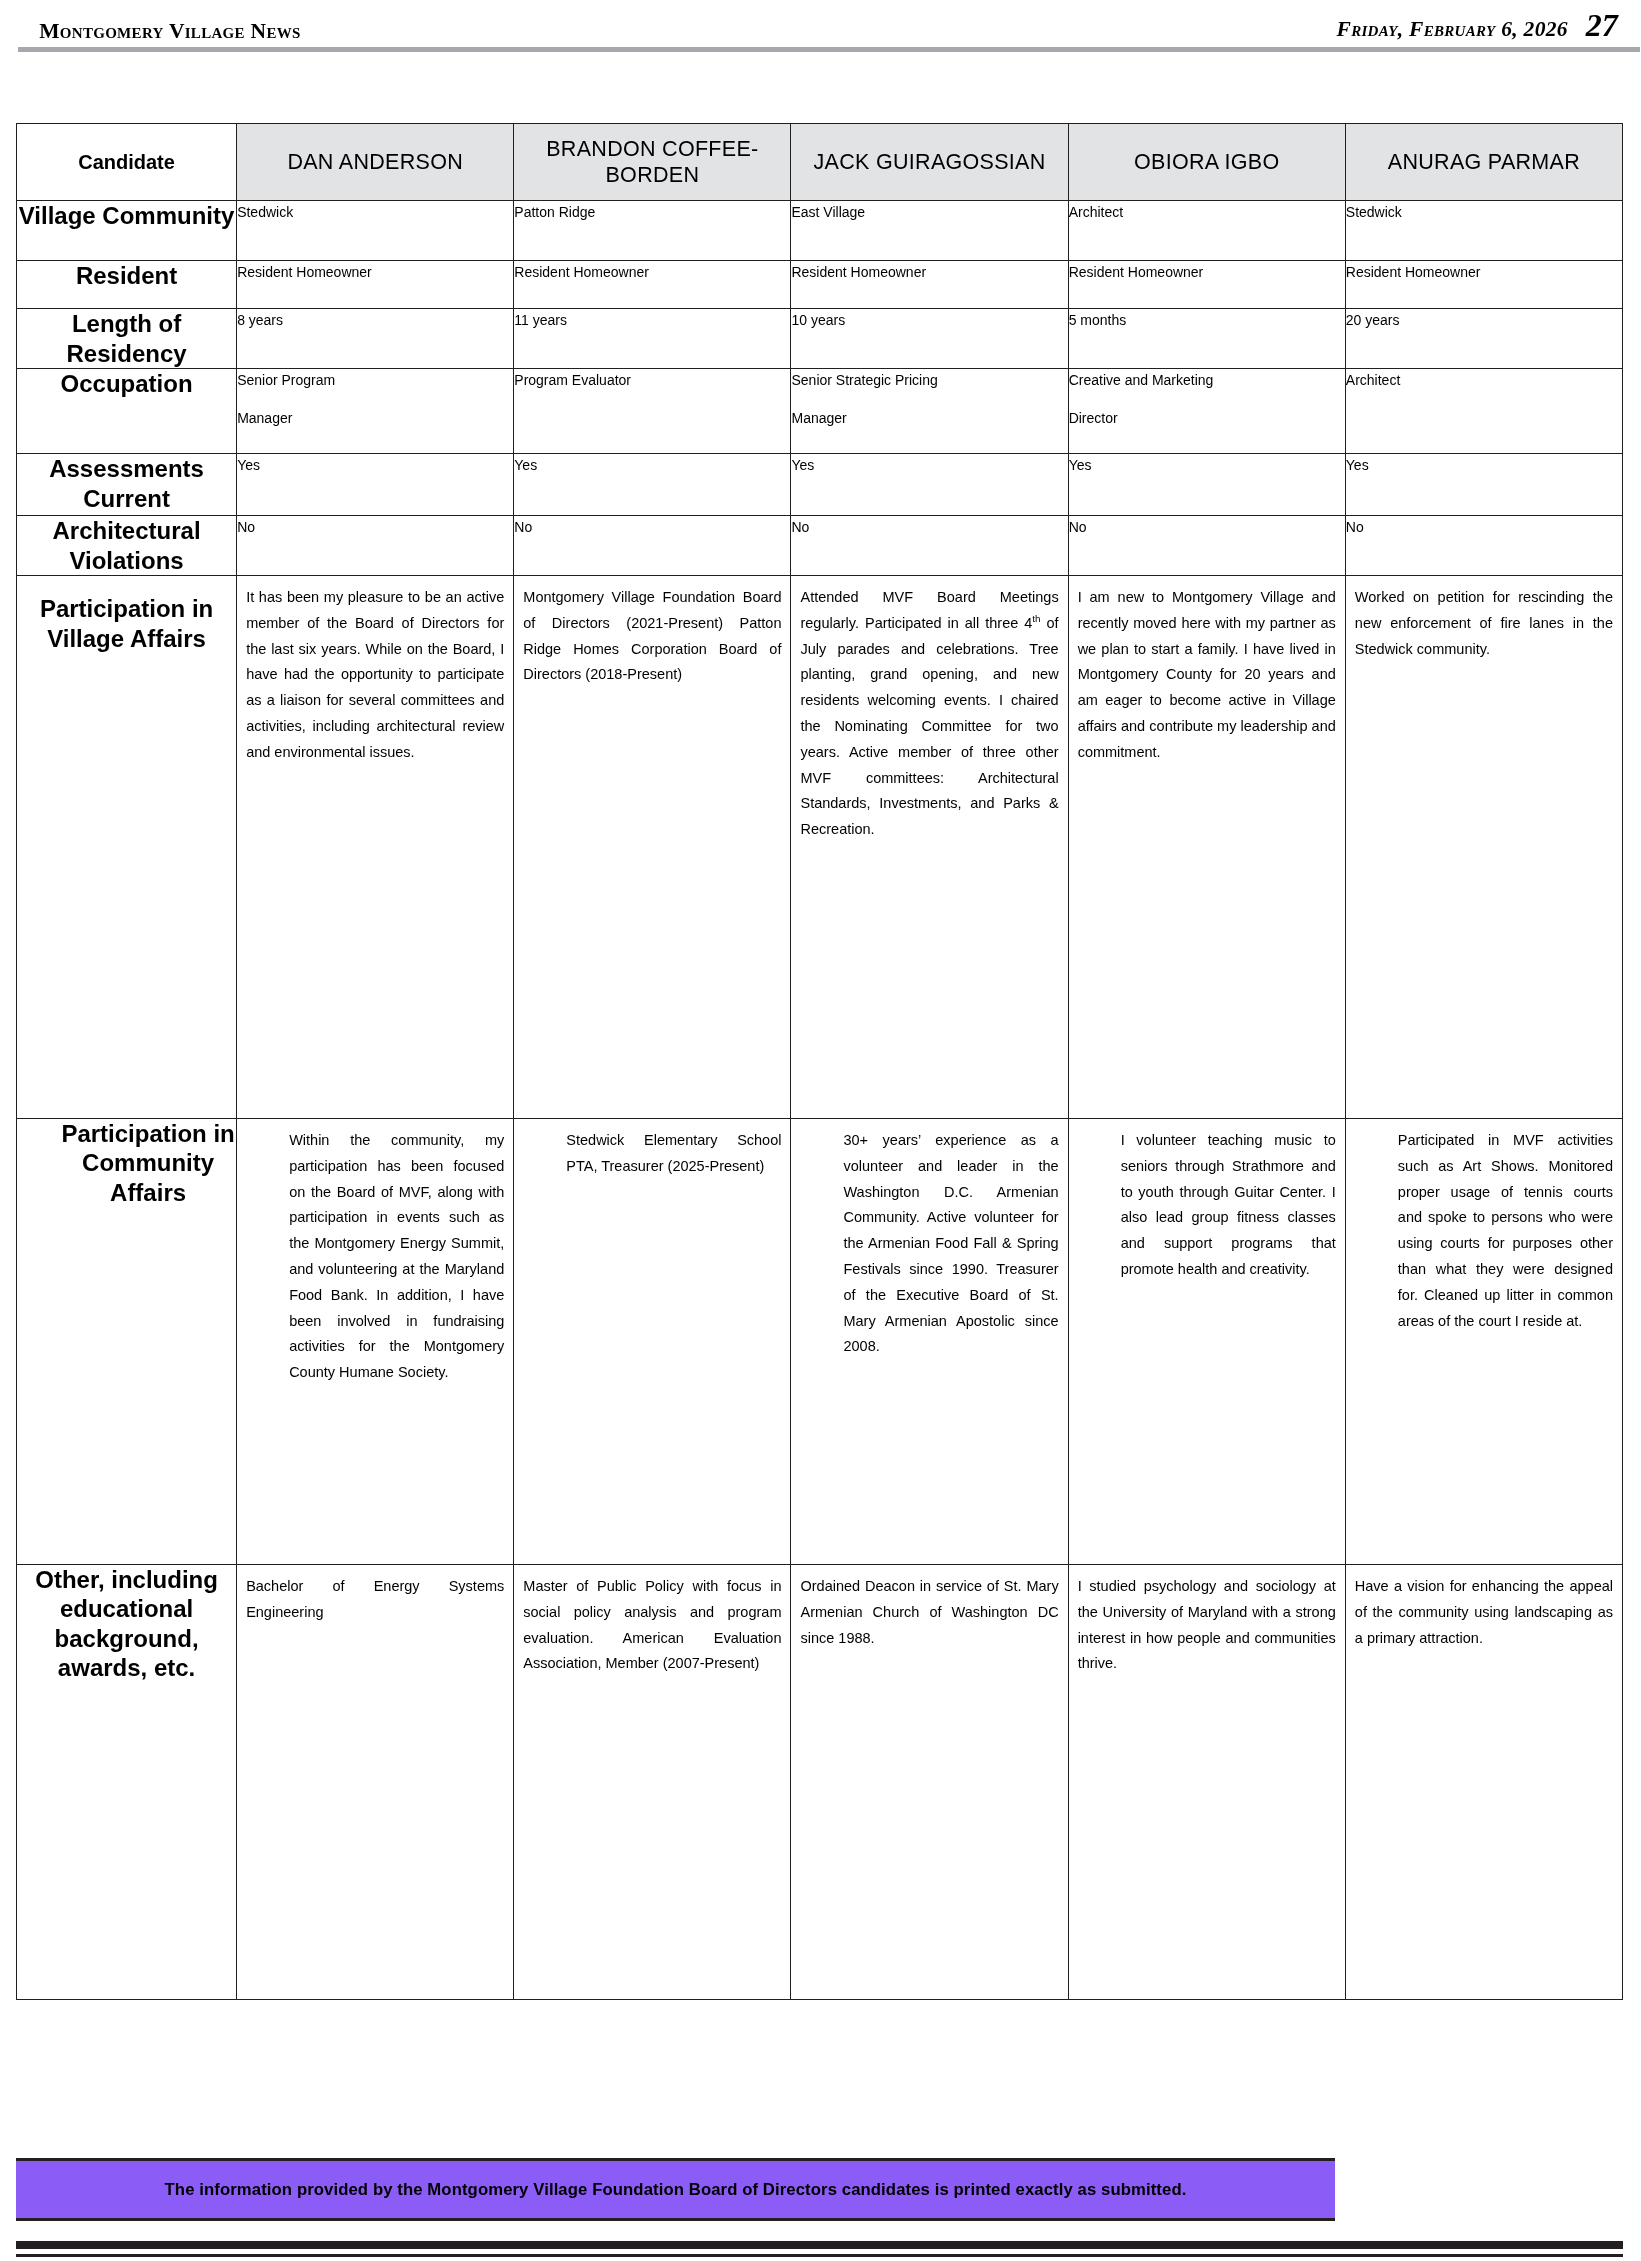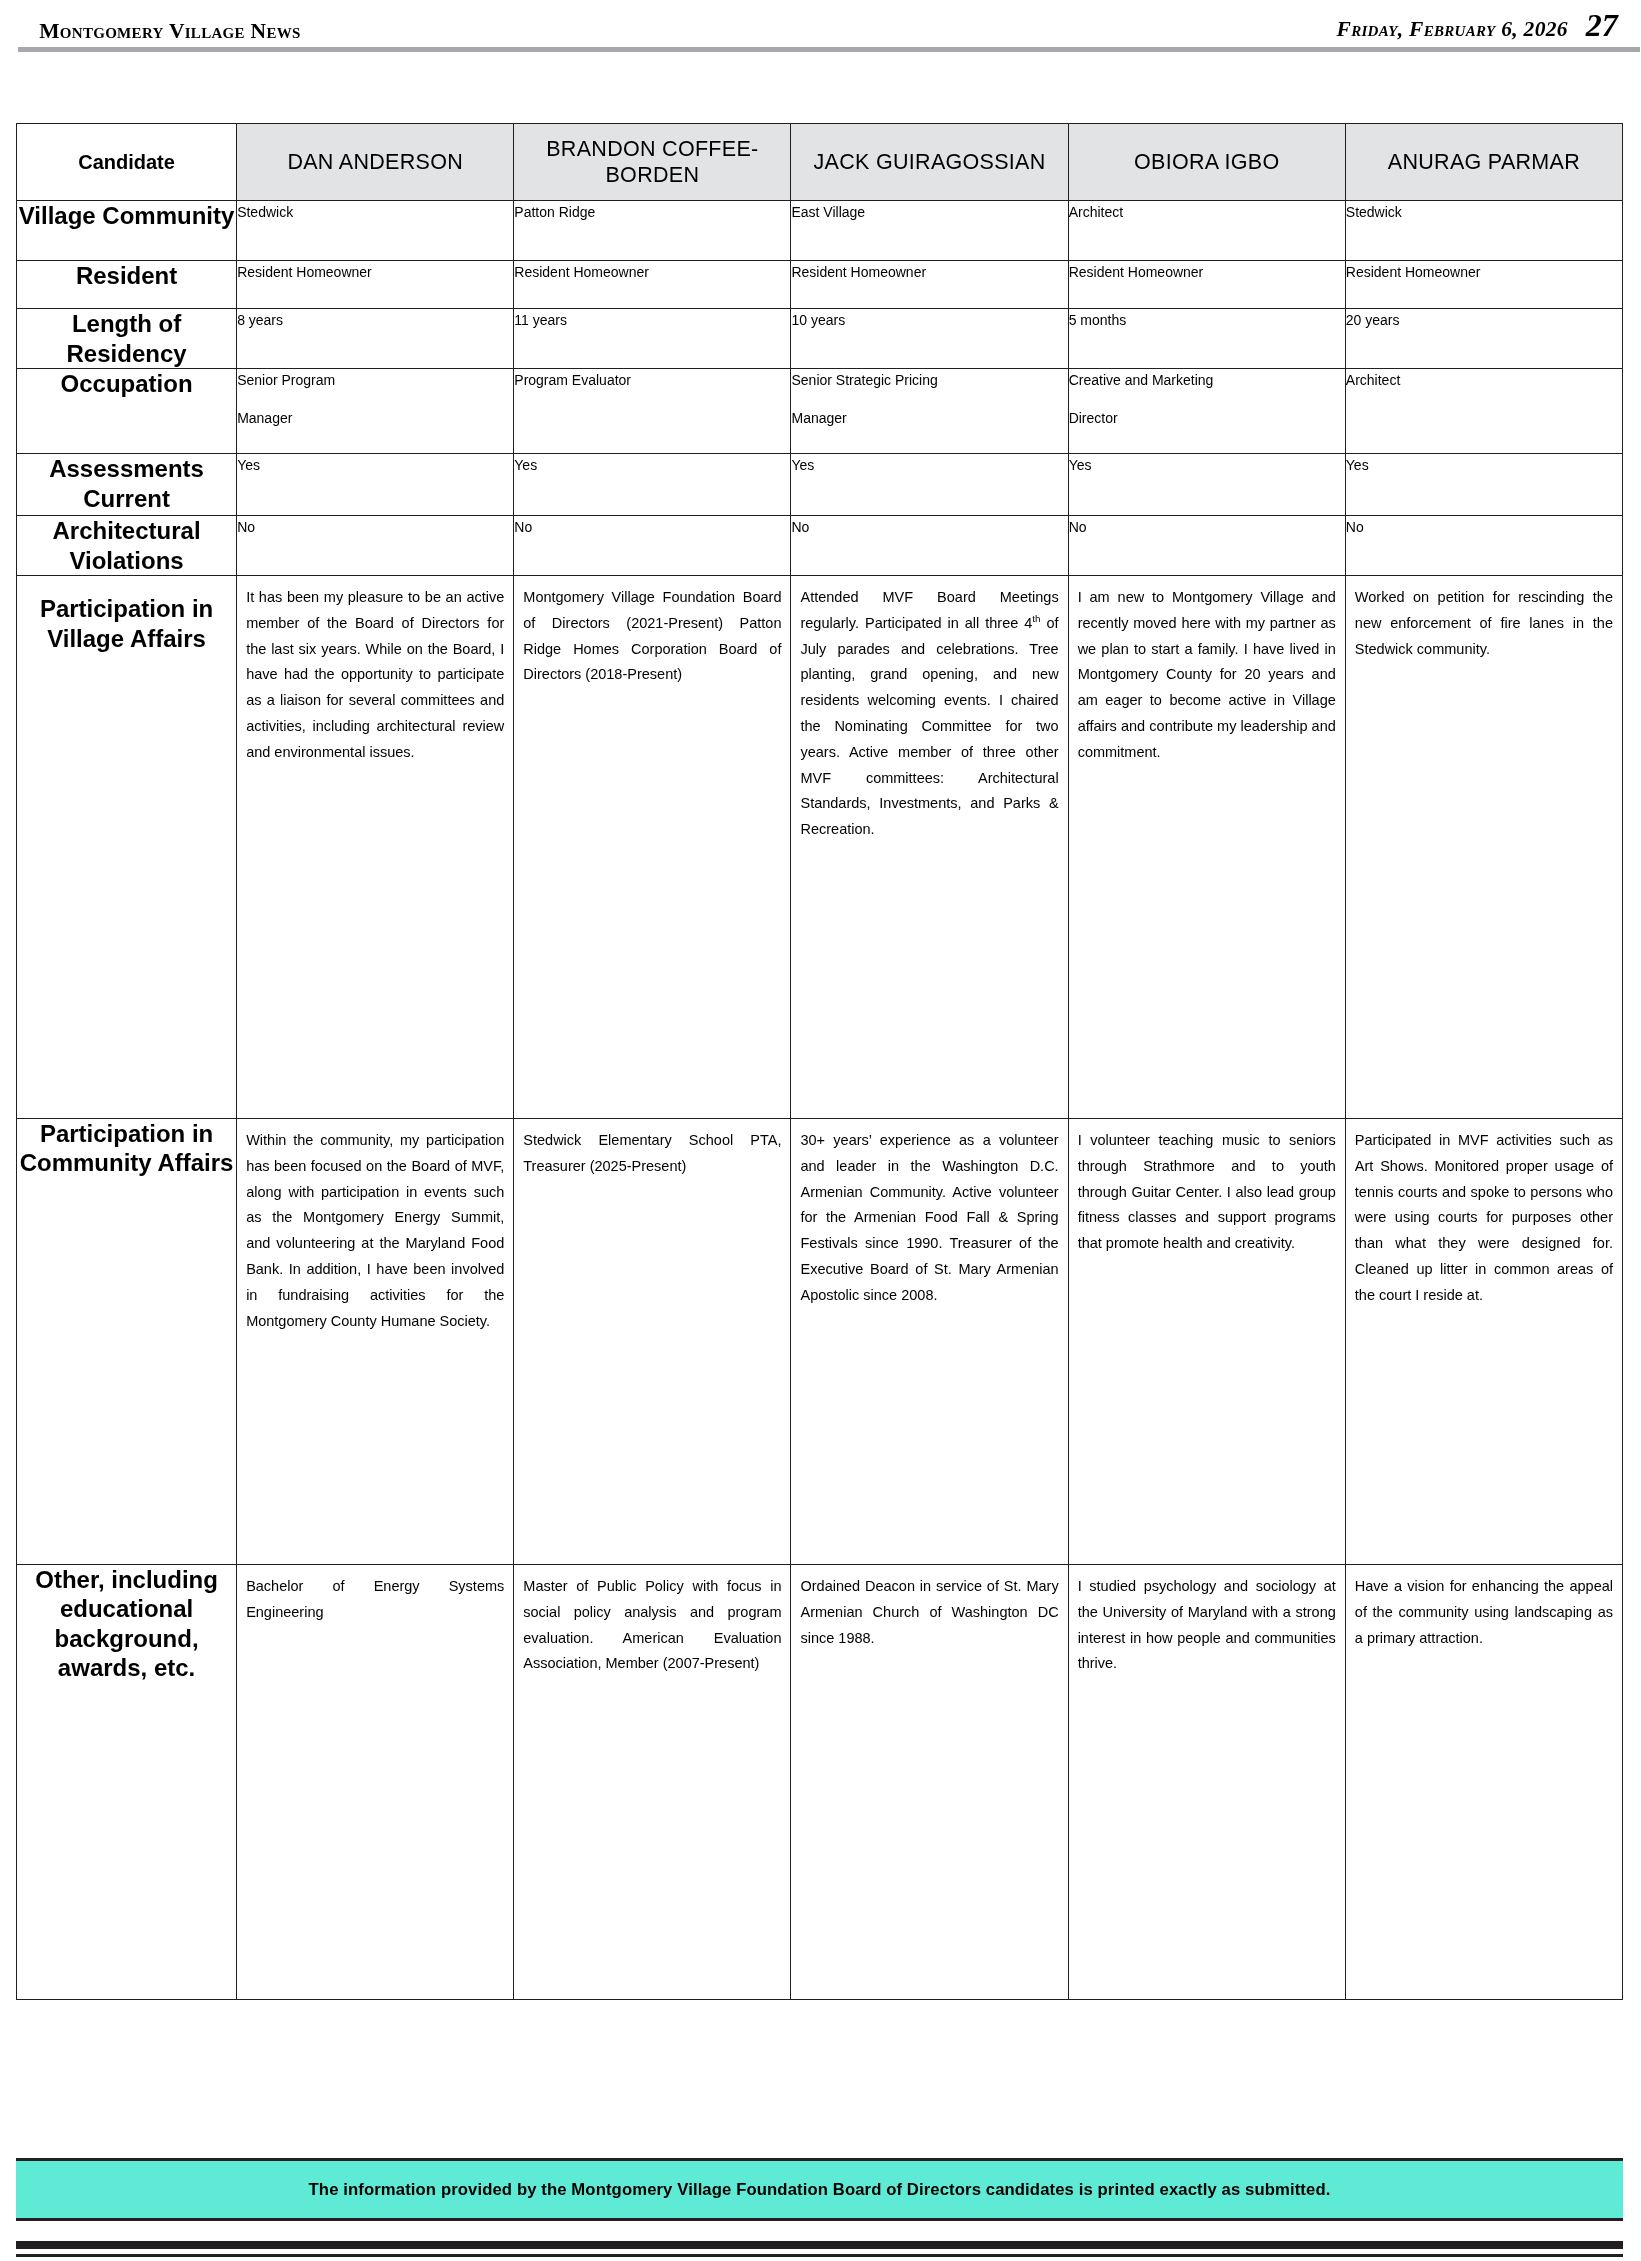--- a/index.html
+++ b/index.html
@@ -151,33 +151,33 @@
   td.narrative p { margin: 9px; }
 
   
   tr.r-community td { height: 60px; }
   tr.r-resident  td { height: 48px; }
   tr.r-length    td { height: 60px; }
   tr.r-occupation td { height: 85px; }
   tr.r-assess    td { height: 62px; }
   tr.r-arch      td { height: 59px; }
   tr.r-village   td { height: 543px; }
-  tr.r-commaff   td { height: 446px; }
+  tr.r-commaff   td { height: 446px; padding-left: 43px; }
   tr.r-other     td { height: 435px; }
 
   sup { font-size: 0.68em; vertical-align: super; line-height: 0; }
 
   
   .footer-note {
     position: absolute;
     left: 16px;
     top: 2158px;
-    width: 1607px;
+    width: 1319px;
     height: 63px;
-    background: #5eead4;
+    background: #8b5cf6;
     border-top: 3.2px solid #231f20;
     border-bottom: 3.2px solid #231f20;
     display: flex;
     align-items: center;
     justify-content: center;
     text-align: center;
   }
   .footer-note-text {
     font-size: 16.7px;
     font-weight: 700;

